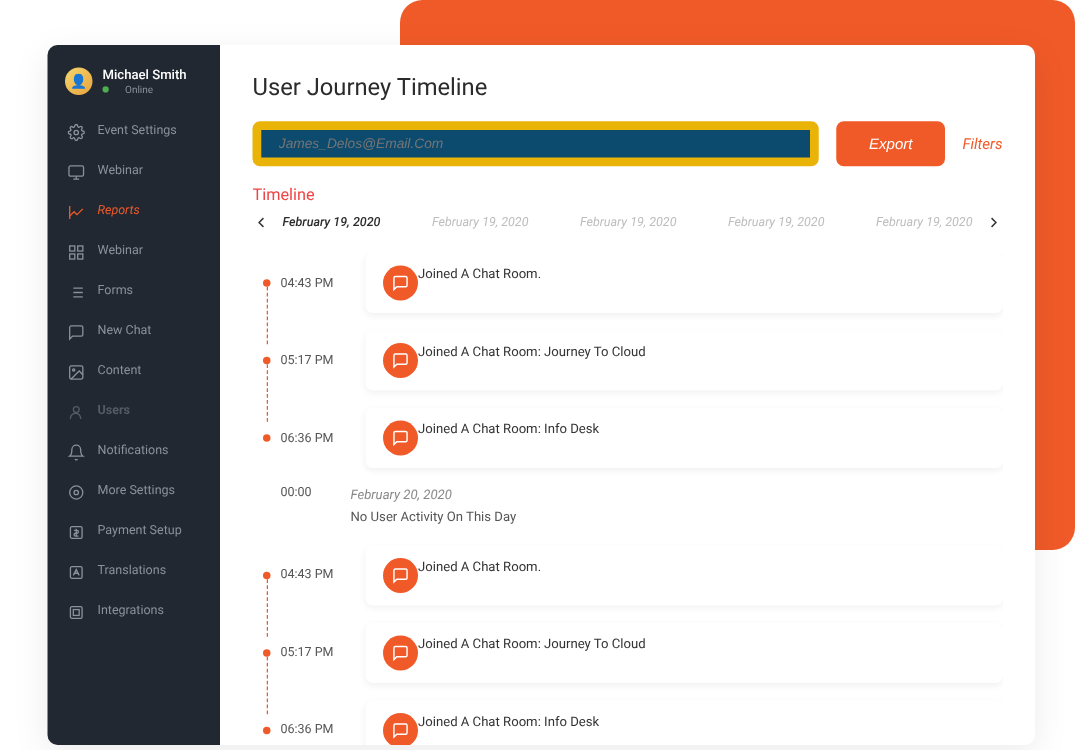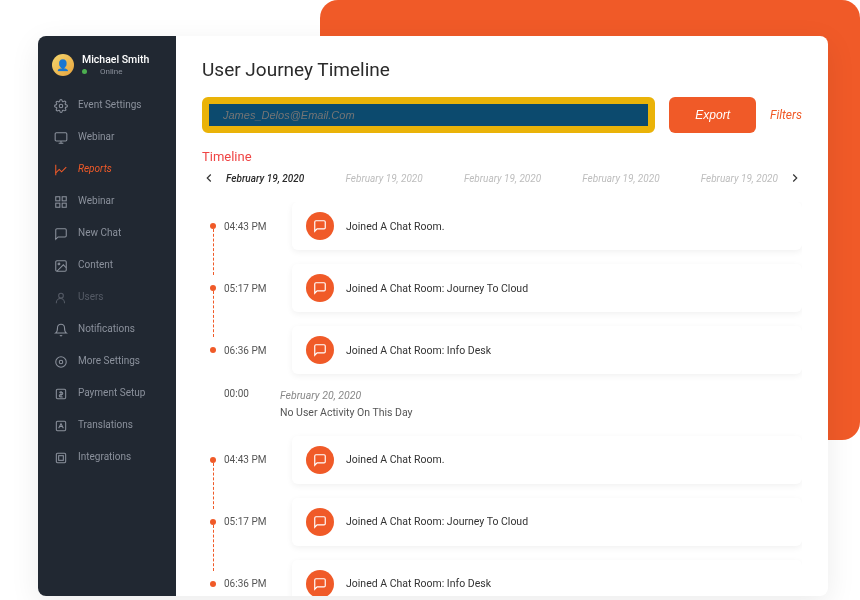--- a/index.html
+++ b/index.html
@@ -66,21 +66,21 @@
     .nav { display:flex; flex-direction:column; }
     .nav-item {
       display: flex;
       gap: 10px;
       padding: 9px 16px;
       font-size: 10px;
       cursor: pointer;
       color: #8b919c;
     }
     .nav-item.active { color: #f05a28; font-style: italic; }
-    .nav-item.dim { color: #555b66; }
+    .nav-item.dim { color: #555b66; font-weight: bold; }
     .nav-icon { width: 14px; height: 14px; display:flex; align-items:center; justify-content:center; flex-shrink:0; }
     .nav-icon svg { width: 14px; height: 14px; }
     
     .main {
       flex: 1;
       padding: 22px 26px 0 26px;
       display: flex;
       flex-direction: column;
       overflow: hidden;
     }
@@ -166,22 +166,21 @@
     }
     .tl-row.last-in-group .tl-dot::after { display:none; }
     .tl-time { font-size: 10px; color:#555; }
     .tl-card {
       flex:1;
       background:#fff;
       border-radius: 6px;
       box-shadow: 0 2px 6px rgba(0,0,0,0.06);
       padding: 10px 14px;
       display:flex;
-      align-items:center;
-      gap: 12px;
+      gap: 0;
     }
     .tl-icon {
       width: 28px; height:28px; border-radius:50%; background:#f05a28;
       display:flex; align-items:center; justify-content:center; flex-shrink:0;
     }
     .tl-icon svg { width:14px; height:14px; stroke:#fff; fill:none; }
     .tl-text { font-size: 10.5px; color:#333; }
     .tl-gap {
       display:flex; gap: 22px; margin: 6px 0 14px 0;
       align-items:flex-start;
@@ -243,20 +242,33 @@
               <rect x="14" y="3" width="7" height="7"></rect>
               <rect x="3" y="14" width="7" height="7"></rect>
               <rect x="14" y="14" width="7" height="7"></rect>
             </svg>
           </span>
           <span>Webinar</span>
         </div>
         <div class="nav-item">
           <span class="nav-icon">
             <svg viewBox="0 0 24 24" fill="none" stroke="currentColor" stroke-width="1.8">
+              <line x1="8" y1="6" x2="21" y2="6"></line>
+              <line x1="8" y1="12" x2="21" y2="12"></line>
+              <line x1="8" y1="18" x2="21" y2="18"></line>
+              <line x1="3" y1="6" x2="3.01" y2="6"></line>
+              <line x1="3" y1="12" x2="3.01" y2="12"></line>
+              <line x1="3" y1="18" x2="3.01" y2="18"></line>
+            </svg>
+          </span>
+          <span>Forms</span>
+        </div>
+        <div class="nav-item">
+          <span class="nav-icon">
+            <svg viewBox="0 0 24 24" fill="none" stroke="currentColor" stroke-width="1.8">
               <path d="M21 15a2 2 0 0 1-2 2H7l-4 4V5a2 2 0 0 1 2-2h14a2 2 0 0 1 2 2z"></path>
             </svg>
           </span>
           <span>New Chat</span>
         </div>
         <div class="nav-item">
           <span class="nav-icon">
             <svg viewBox="0 0 24 24" fill="none" stroke="currentColor" stroke-width="1.8">
               <rect x="3" y="3" width="18" height="18" rx="2"></rect>
               <circle cx="8.5" cy="8.5" r="1.5"></circle>

